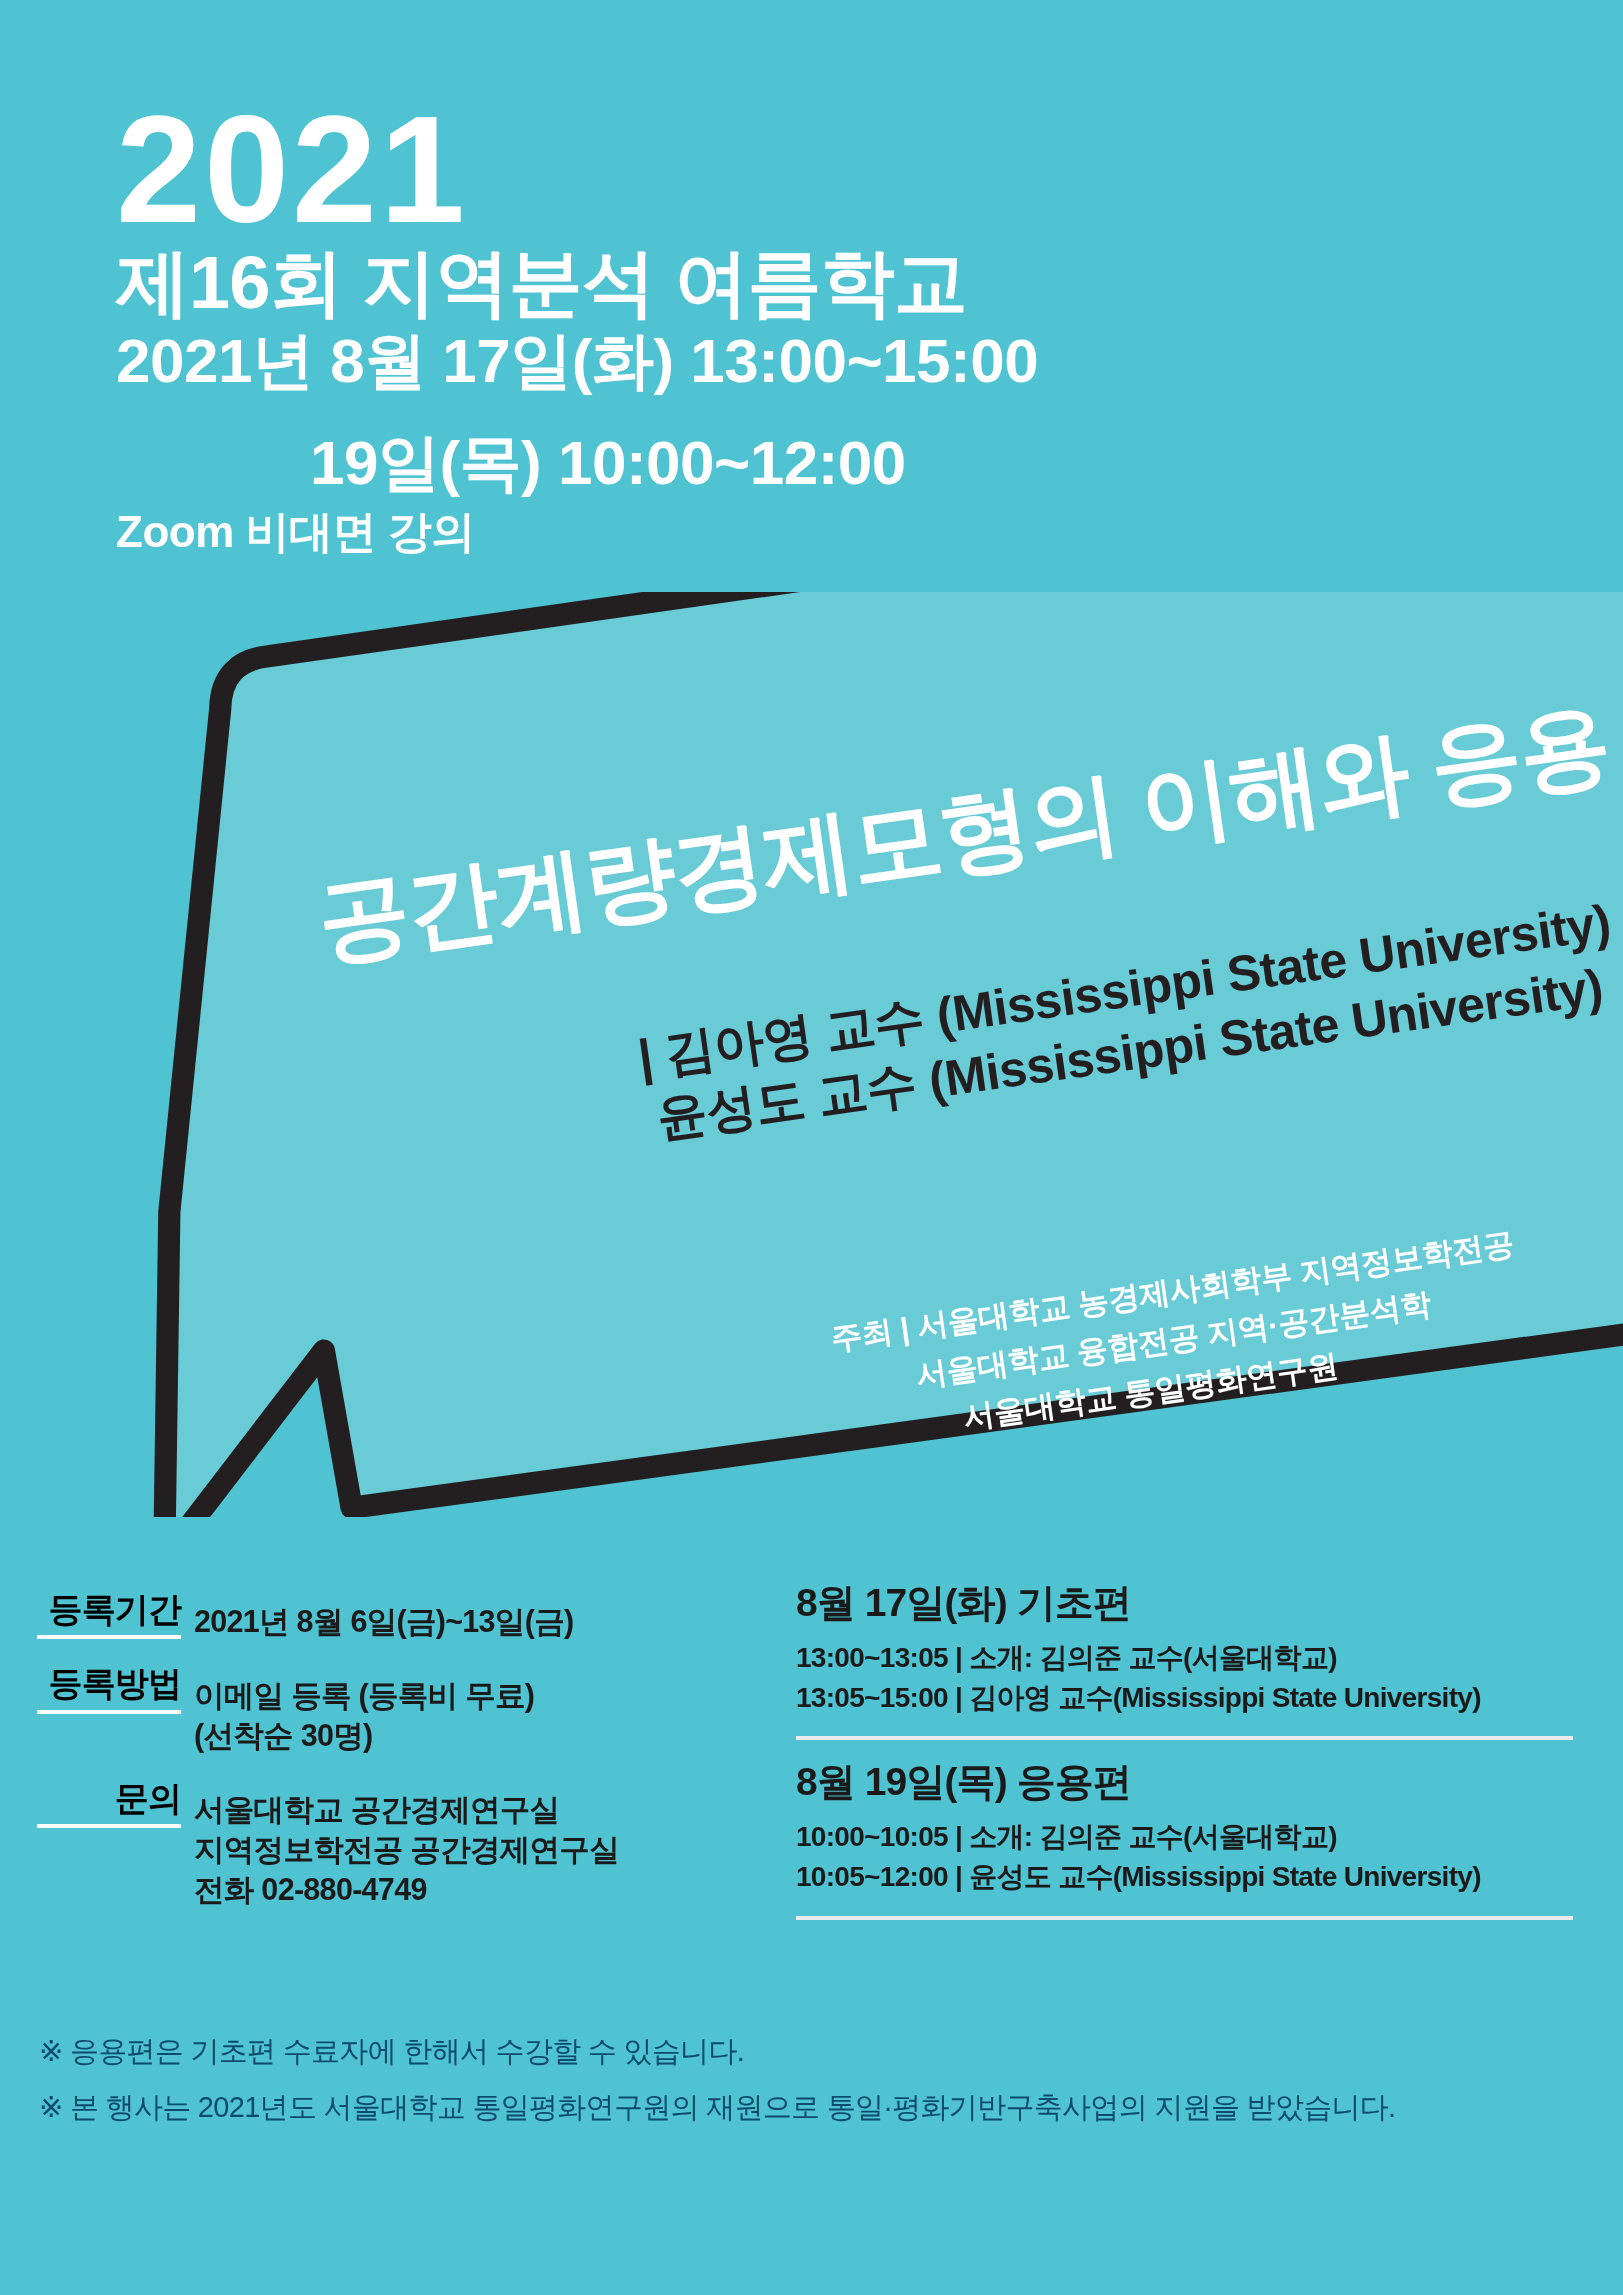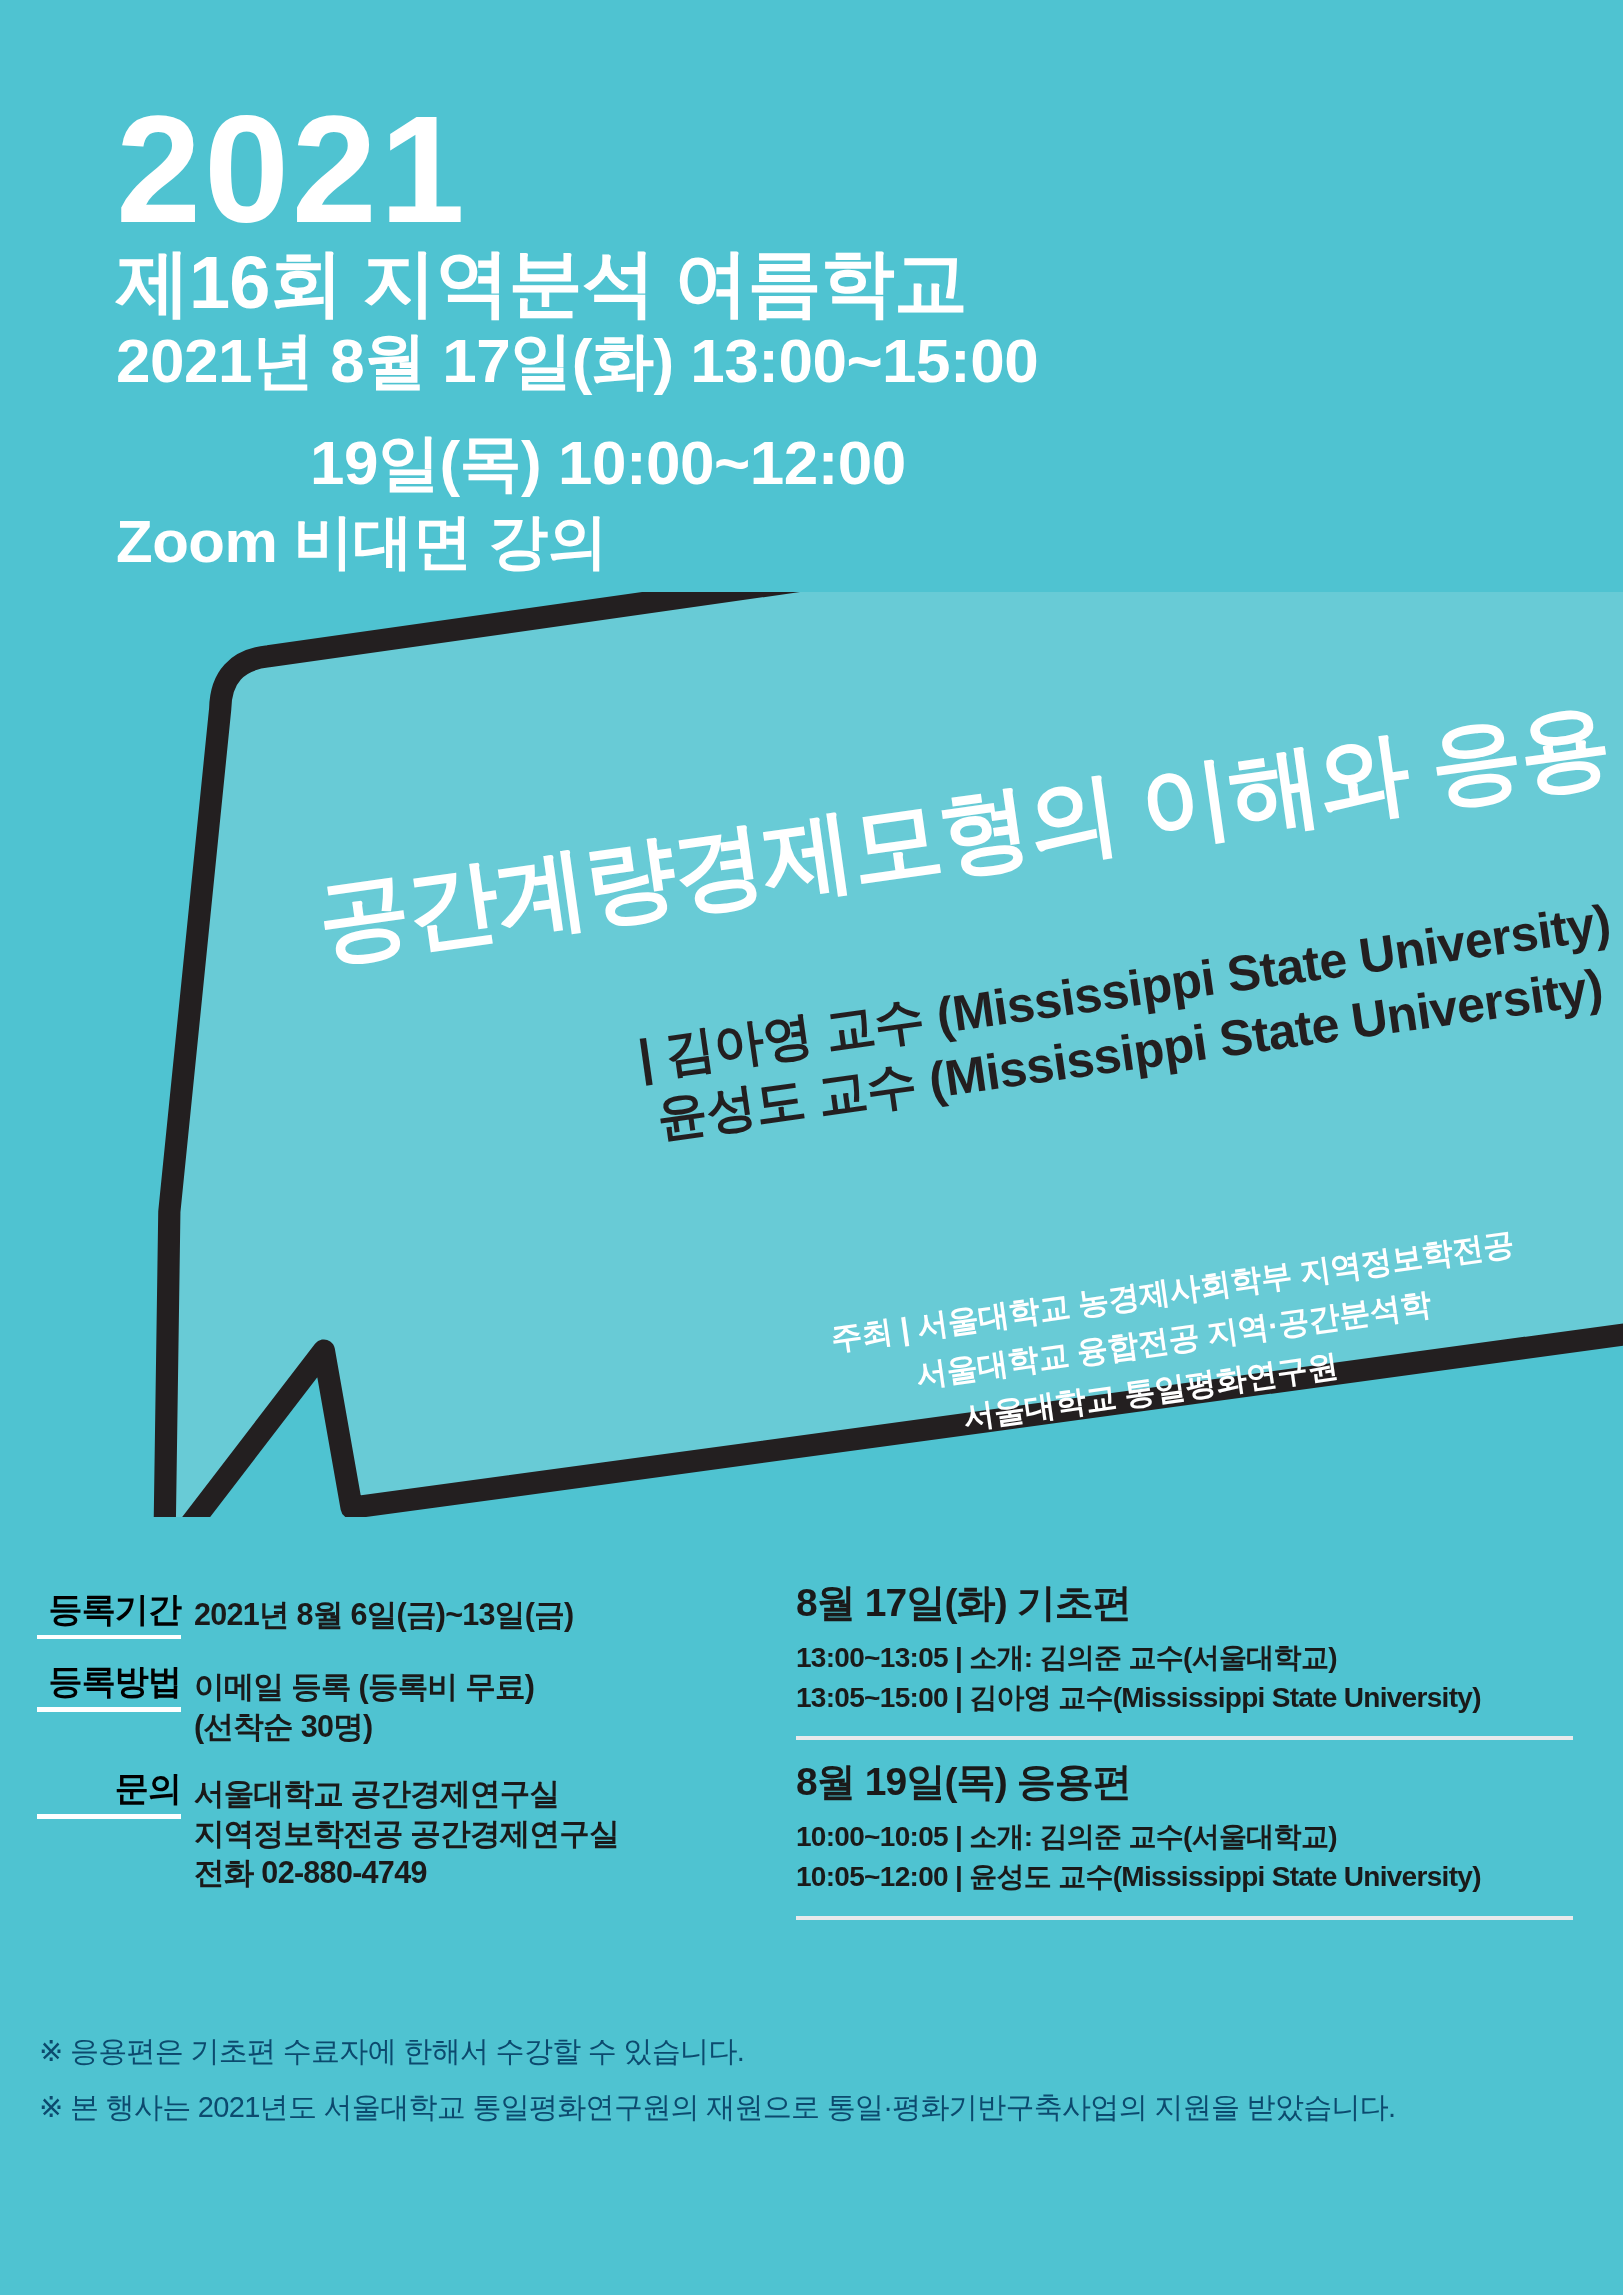--- a/index.html
+++ b/index.html
@@ -44,21 +44,21 @@
   .datelines {
     font-size: 62px;
     line-height: 1.17;
     font-weight: 700;
     color: #ffffff;
     letter-spacing: -0.5px;
   }
   .dateline-1 { text-align: left; }
   .dateline-2 { text-align: left; padding-left: 194px; margin-top: 30px; }
   .venue {
-    font-size: 60px;
+    font-size: 44px;
     line-height: 1.2;
     font-weight: 700;
     color: #ffffff;
     letter-spacing: -0.5px;
     margin-top: 6.5px;
   }
 
   
   .bubble-wrap {
     position: absolute;
@@ -159,20 +159,21 @@
     margin-top: 7.4px;
     width: 100%;
   }
   .info-value {
     font-size: 30.5px;
     font-weight: 700;
     color: #1a1a1a;
     line-height: 1.30;
     letter-spacing: -0.7px;
     padding-top: 2.8px;
+    margin-top: 7px;
   }
   .info-value .vline { display: block; }
 
   
   .sched-col {
     position: absolute;
     left: 796px;
     top: 1582px;
     width: 777px;
   }

